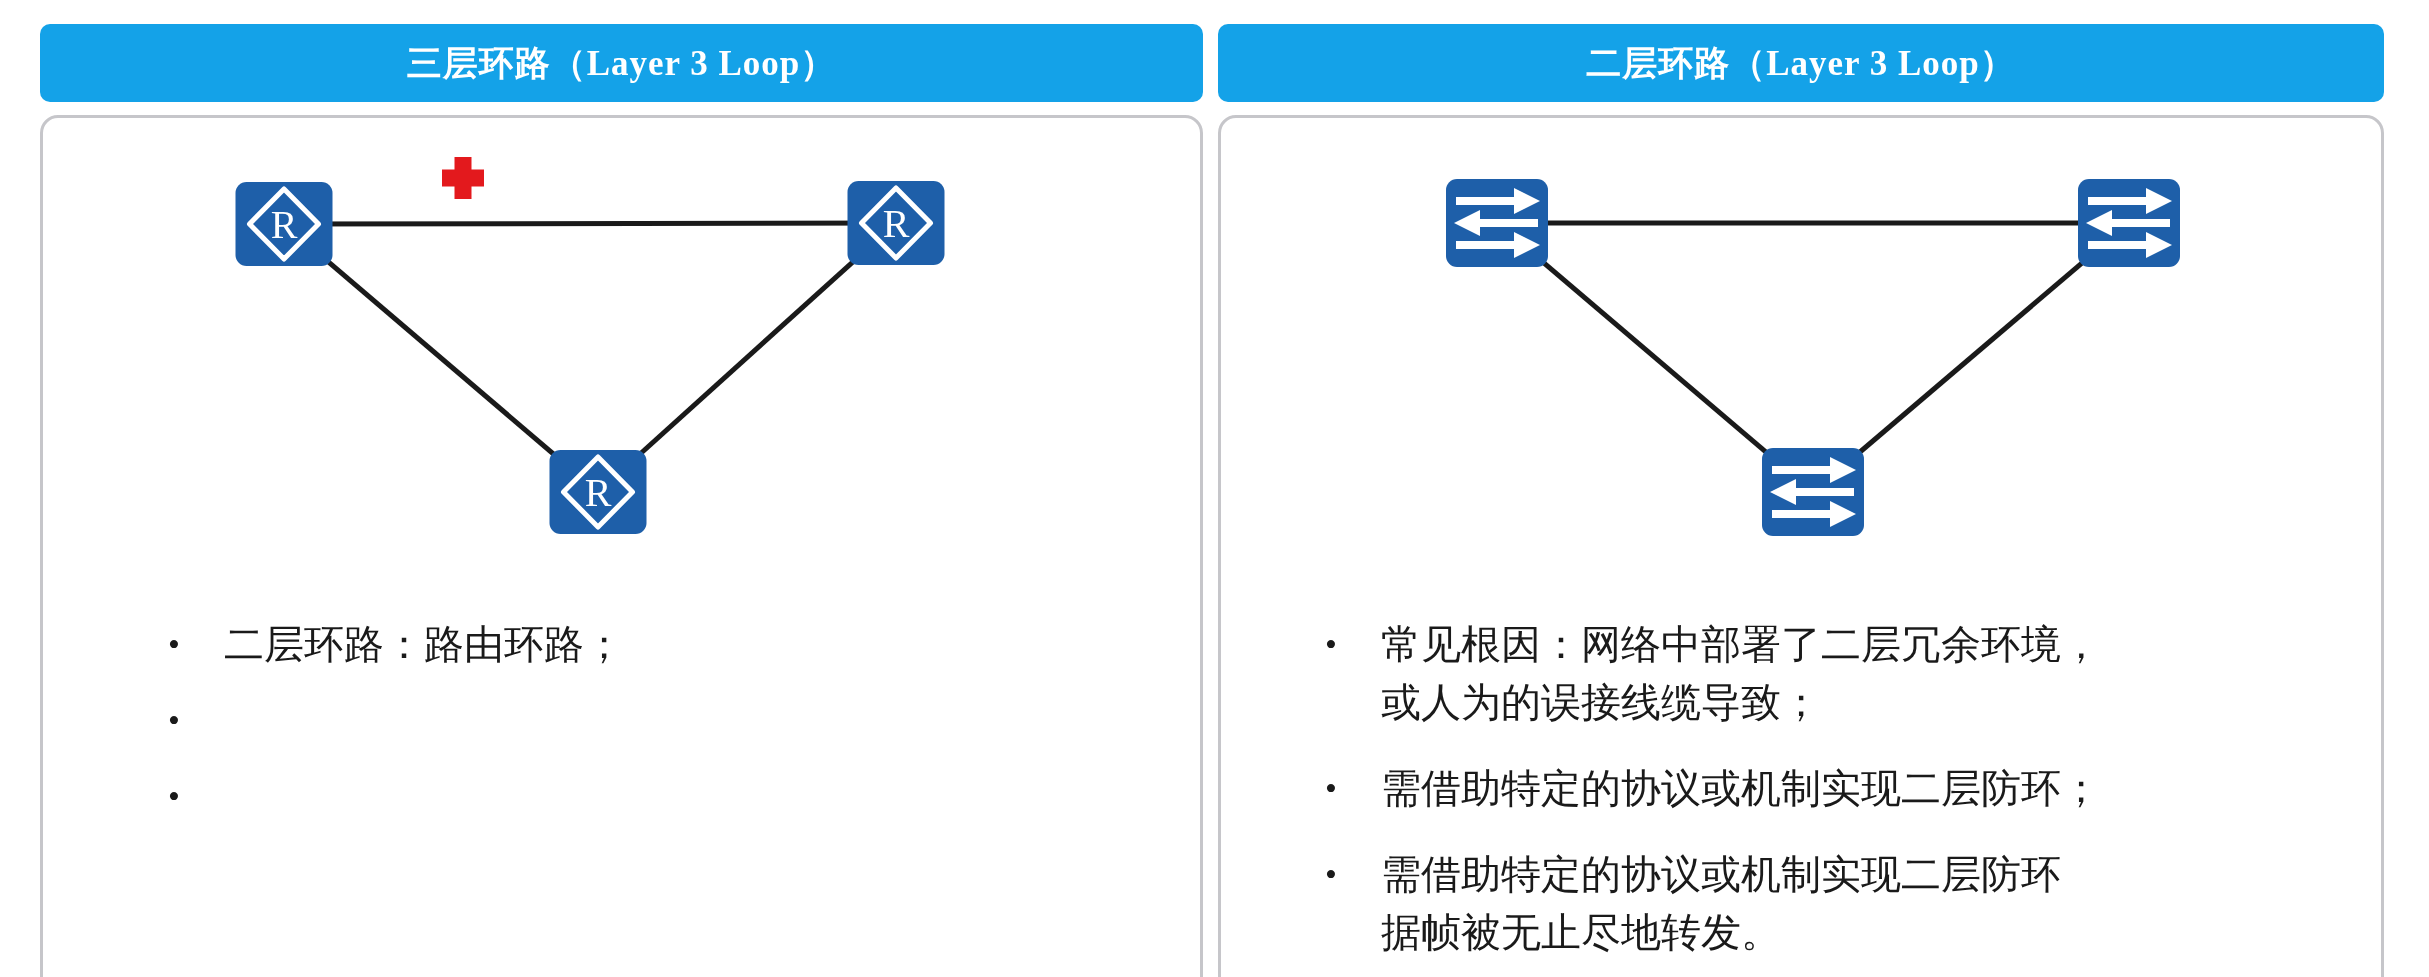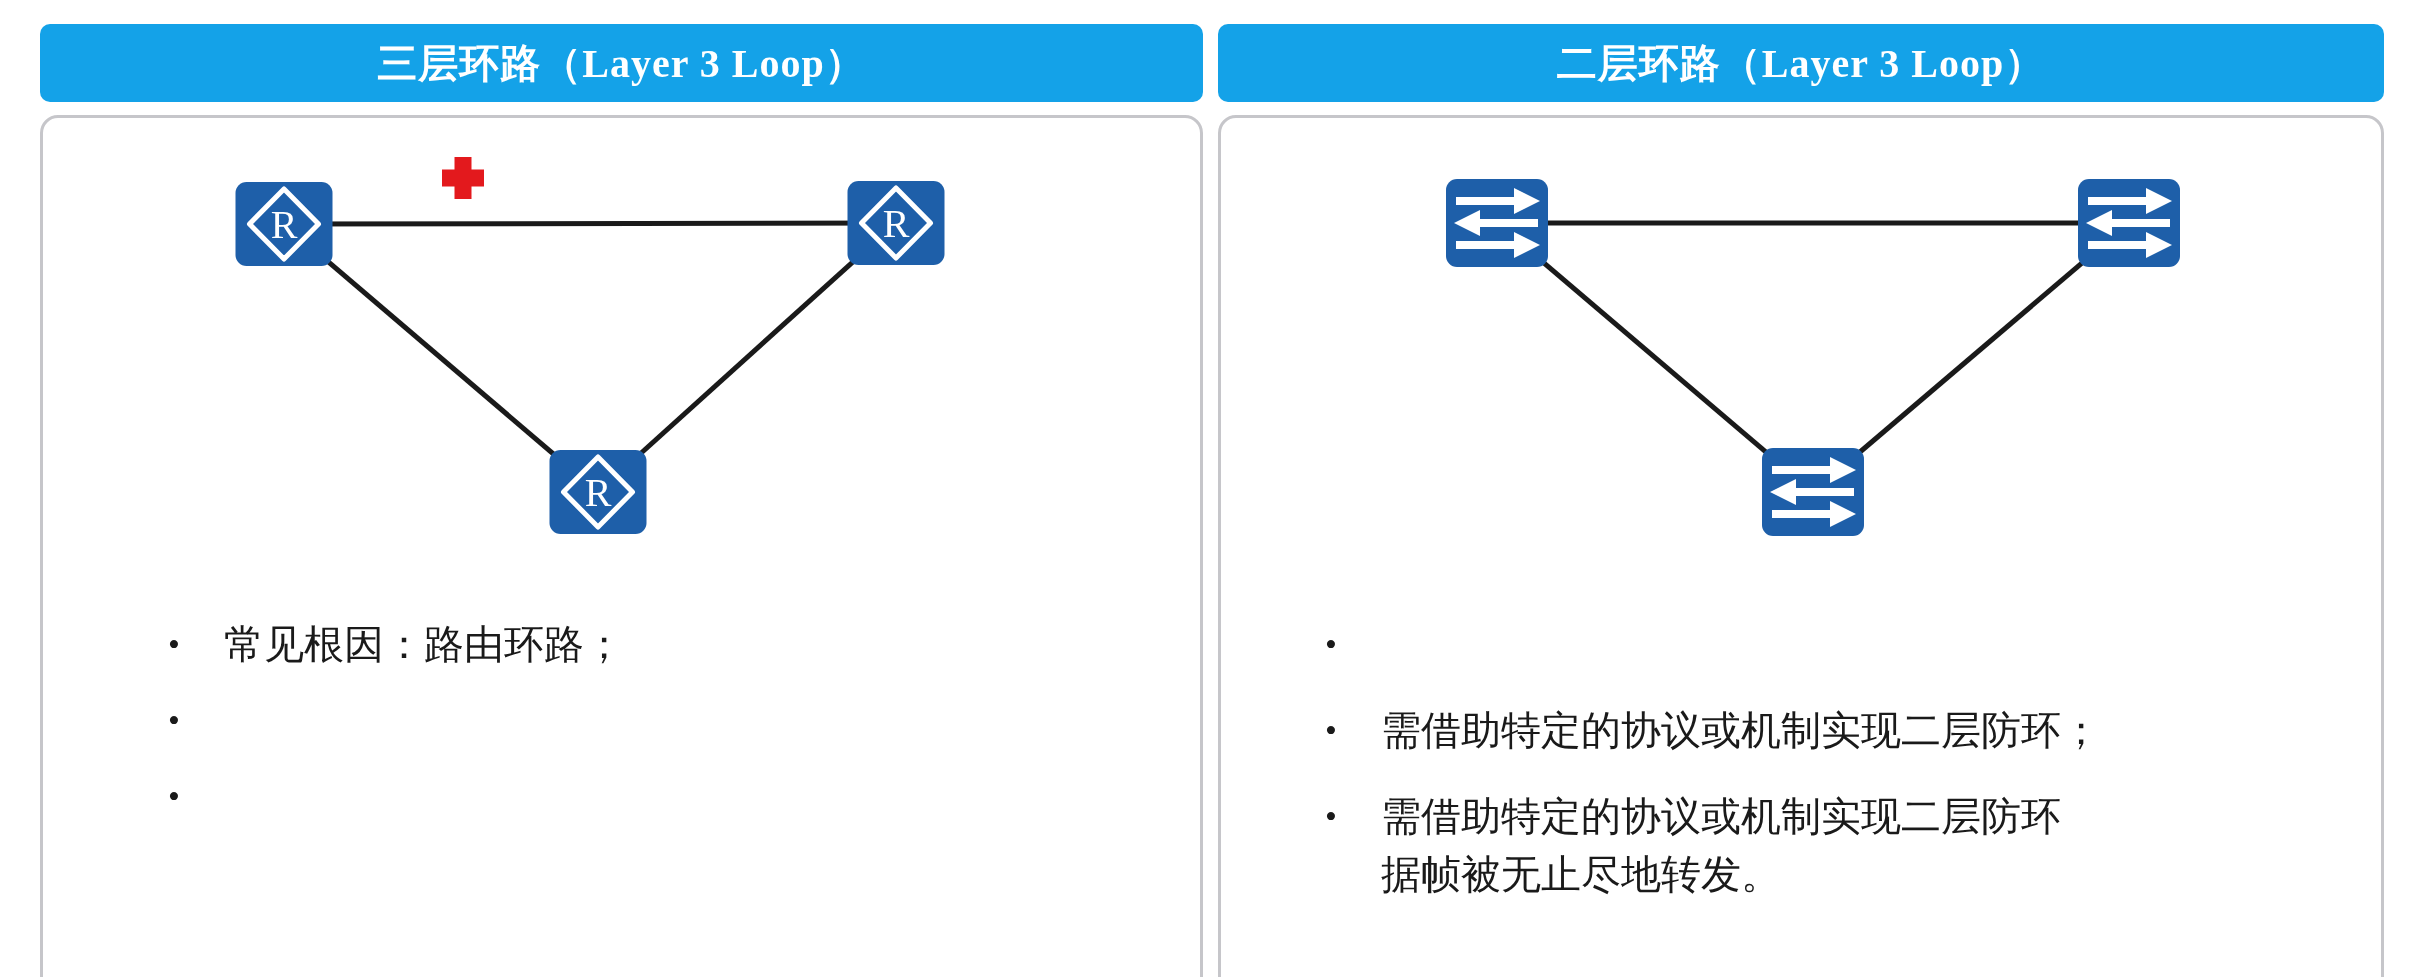--- a/index.html
+++ b/index.html
@@ -19,21 +19,21 @@
   .title-bar {
     height: 78px;
     background: #14a2e8;
     border-radius: 10px;
     display: flex;
     align-items: center;
     justify-content: center;
   }
   .title-bar span {
     color: #ffffff;
-    font-size: 40px;
+    font-size: 35px;
     font-weight: 600;
     letter-spacing: 1px;
     white-space: nowrap;
   }
 
   .content-box {
     position: relative;
     margin-top: 13px;
     height: 900px;
     background: #ffffff;
@@ -131,21 +131,21 @@
         <div class="cross" style="left:420px; top:60px;">
           <svg width="46" height="46" viewBox="0 0 46 46">
             <path d="M14.5 2 H31.5 V14.5 H44 V31.5 H31.5 V44 H14.5 V31.5 H2 V14.5 H14.5 Z" fill="#e3191d"></path>
           </svg>
         </div>
       </div>
 
       <ul class="bullets">
         <li>
           <span class="dot">•</span>
-          <span class="txt">常见根因：路由环路；</span>
+          <span class="txt">二层环路：路由环路；</span>
         </li>
         <li>
           <span class="dot">•</span>
         </li>
         <li>
           <span class="dot">•</span>
         </li>
       </ul>
     </div>
   </section>
@@ -192,20 +192,22 @@
             <polygon points="34,31 8,44 34,57" fill="#ffffff"></polygon>
             <line x1="10" y1="66" x2="72" y2="66" stroke="#ffffff" stroke-width="8"></line>
             <polygon points="68,53 94,66 68,79" fill="#ffffff"></polygon>
           </svg>
         </div>
       </div>
 
       <ul class="bullets">
         <li>
           <span class="dot">•</span>
+          <span class="txt">常见根因：网络中部署了二层冗余环境，
+或人为的误接线缆导致；</span>
         </li>
         <li>
           <span class="dot">•</span>
           <span class="txt">需借助特定的协议或机制实现二层防环；</span>
         </li>
         <li>
           <span class="dot">•</span>
           <span class="txt">需借助特定的协议或机制实现二层防环
 据帧被无止尽地转发。</span>
         </li>

